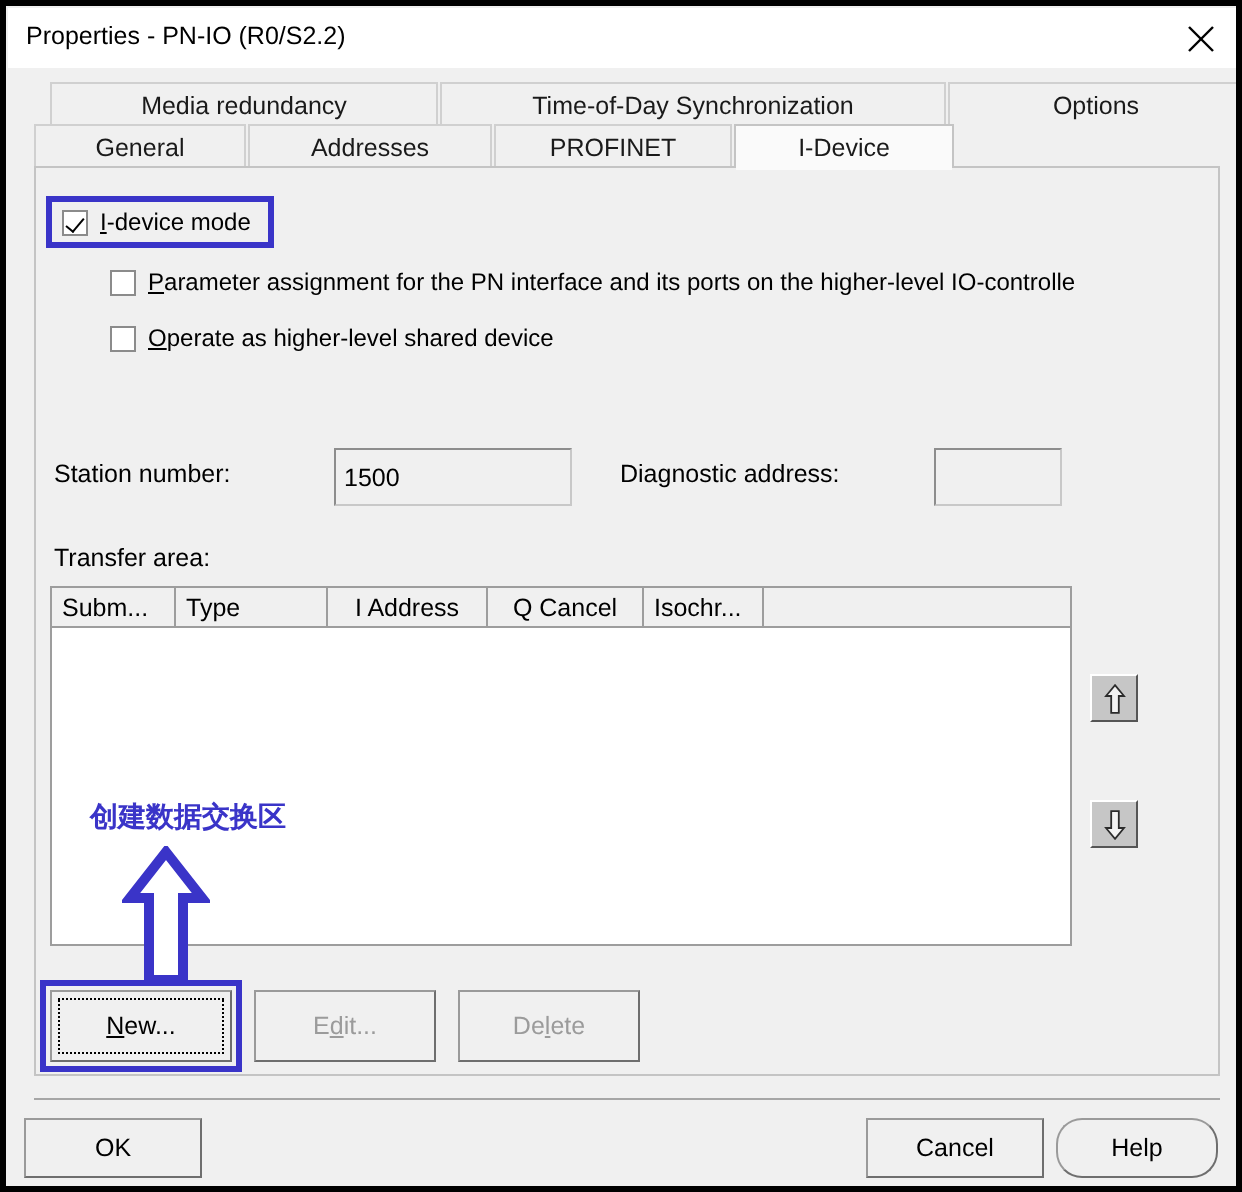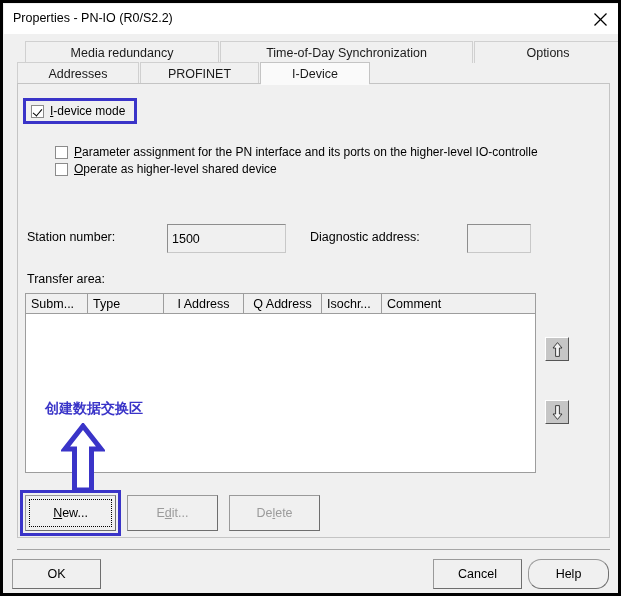--- a/index.html
+++ b/index.html
@@ -285,39 +285,42 @@
     </div>
     <div class="tab" style="width:253px">
       <span>Time-of-Day Synchronization</span>
     </div>
     <div class="tab" style="width:148px">
       <span>Options</span>
     </div>
   </div>
 
   <div class="tabrow" id="tabrow-bottom">
+    <div class="tab" style="width:106px">
+      <span>General</span>
+    </div>
     <div class="tab" style="width:122px">
       <span>Addresses</span>
     </div>
     <div class="tab" style="width:119px">
       <span>PROFINET</span>
     </div>
     <div class="tab selected" style="width:110px">
       <span>I-Device</span>
     </div>
   </div>
 
   <div id="page"></div>
 
   <div class="cbrow" style="left:28px; top:101px;">
     <span class="cbox checked"></span>
     <span class="cb-label"><span class="ul">I</span><span>-device mode</span></span>
   </div>
 
-  <div class="cbrow" style="left:52px; top:142px;">
+  <div class="cbrow" style="left:52px; top:131px;">
     <span class="cbox"></span>
     <span class="cb-label"><span class="ul">P</span><span>arameter assignment for the PN interface and its ports on the higher-level IO-controlle</span></span>
   </div>
 
   <div class="cbrow" style="left:52px; top:159px;">
     <span class="cbox"></span>
     <span class="cb-label"><span class="ul">O</span><span>perate as higher-level shared device</span></span>
   </div>
 
   <div id="hl-idevice"></div>
@@ -328,23 +331,22 @@
   <div class="lbl" style="left:307px; top:227px;">Diagnostic address:</div>
   <input class="field" style="left: 464px; top: 221px; width: 64px; height: 29px;" value="">
 
   <div class="lbl" style="left:24px; top:269px;">Transfer area:</div>
 
   <div id="table">
     <div id="thead">
       <div class="th" style="width:62px">Subm...</div>
       <div class="th" style="width:76px">Type</div>
       <div class="th center" style="width:80px">I Address</div>
-      <div class="th center" style="width:78px">Q Address</div>
+      <div class="th center" style="width:78px">Q Cancel</div>
       <div class="th" style="width:60px">Isochr...</div>
-      <div class="th" style="width:153px; border-right:none;">Comment</div>
     </div>
     <div id="tbody"></div>
   </div>
 
   <div class="arrbtn" style="left:542px; top:334px;">
     <svg width="11" height="15" viewBox="0 0 11 15">
       <path d="M5.5 0.6 L10 6 L7.4 6 L7.4 14.4 L3.6 14.4 L3.6 6 L1 6 Z" fill="#f2f2f2" stroke="#2b2b2b" stroke-width="0.9" stroke-linejoin="miter"></path>
     </svg>
   </div>
   <div class="arrbtn" style="left:542px; top:397px;">

